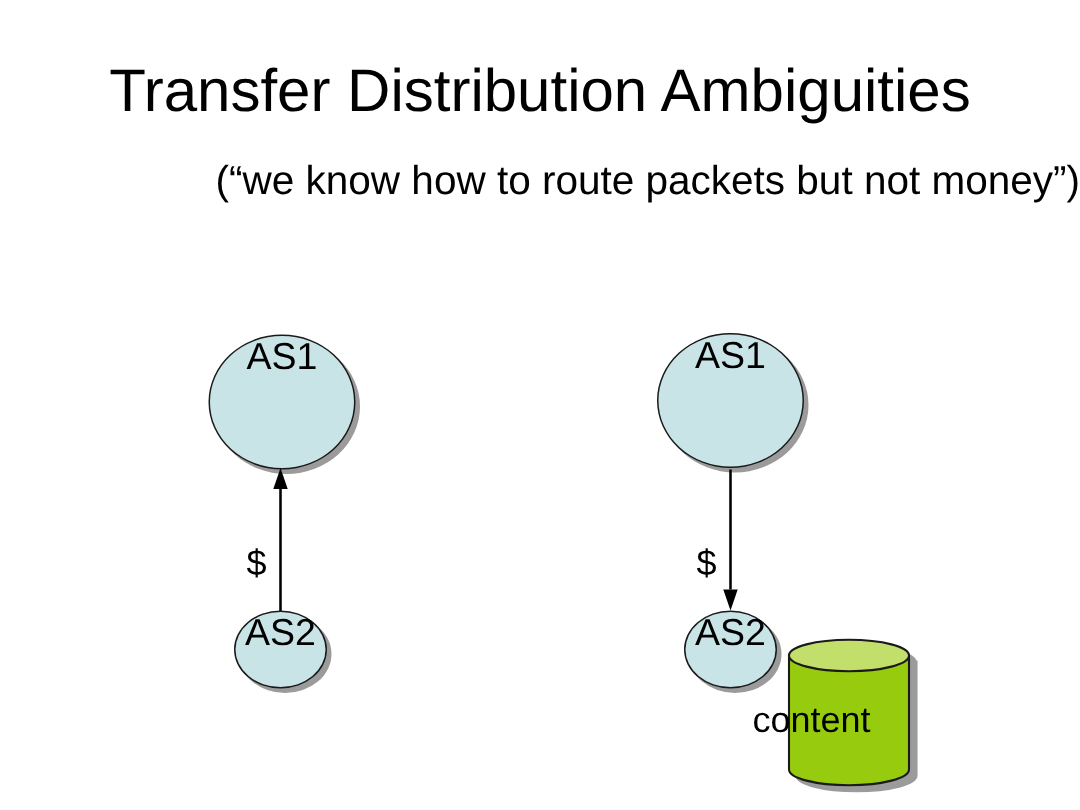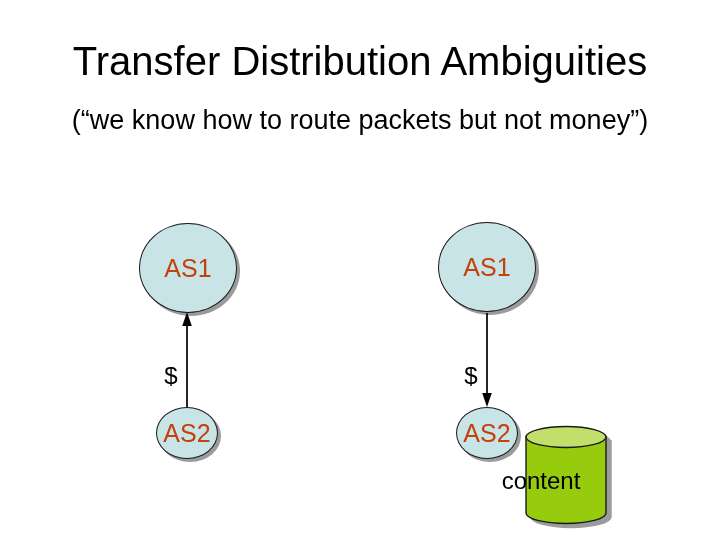--- a/index.html
+++ b/index.html
@@ -25,38 +25,38 @@
     line-height: 46px;
     font-weight: 400;
     color: #000;
     white-space: nowrap;
   }
   .subtitle {
     position: absolute;
     top: 103px;
     left: 0;
     width: 720px;
-    text-align: center;
+    text-align: right;
     font-size: 27px;
     line-height: 34px;
     font-weight: 400;
     color: #000;
     white-space: nowrap;
   }
   .node {
     position: absolute;
     background: #c9e4e7;
     border: 1.4px solid #1a1a1a;
     border-radius: 50%;
     box-shadow: 3px 3px 0 #9b9b9b;
     display: flex;
-    align-items: center;
+    align-items: flex-start;
     justify-content: center;
     font-size: 25px;
-    color: #c2410c;
+    color: #000000;
     box-sizing: border-box;
   }
   .node-as1-left  { left: 139px; top: 223px; width: 98px; height: 90px; }
   .node-as1-right { left: 438px; top: 222px; width: 98px; height: 90px; }
   .node-as2-left  { left: 156px; top: 407px; width: 62px; height: 52px; }
   .node-as2-right { left: 456px; top: 407px; width: 62px; height: 52px; }
   .arrow {
     position: absolute;
     width: 16px;
     height: 98px;

